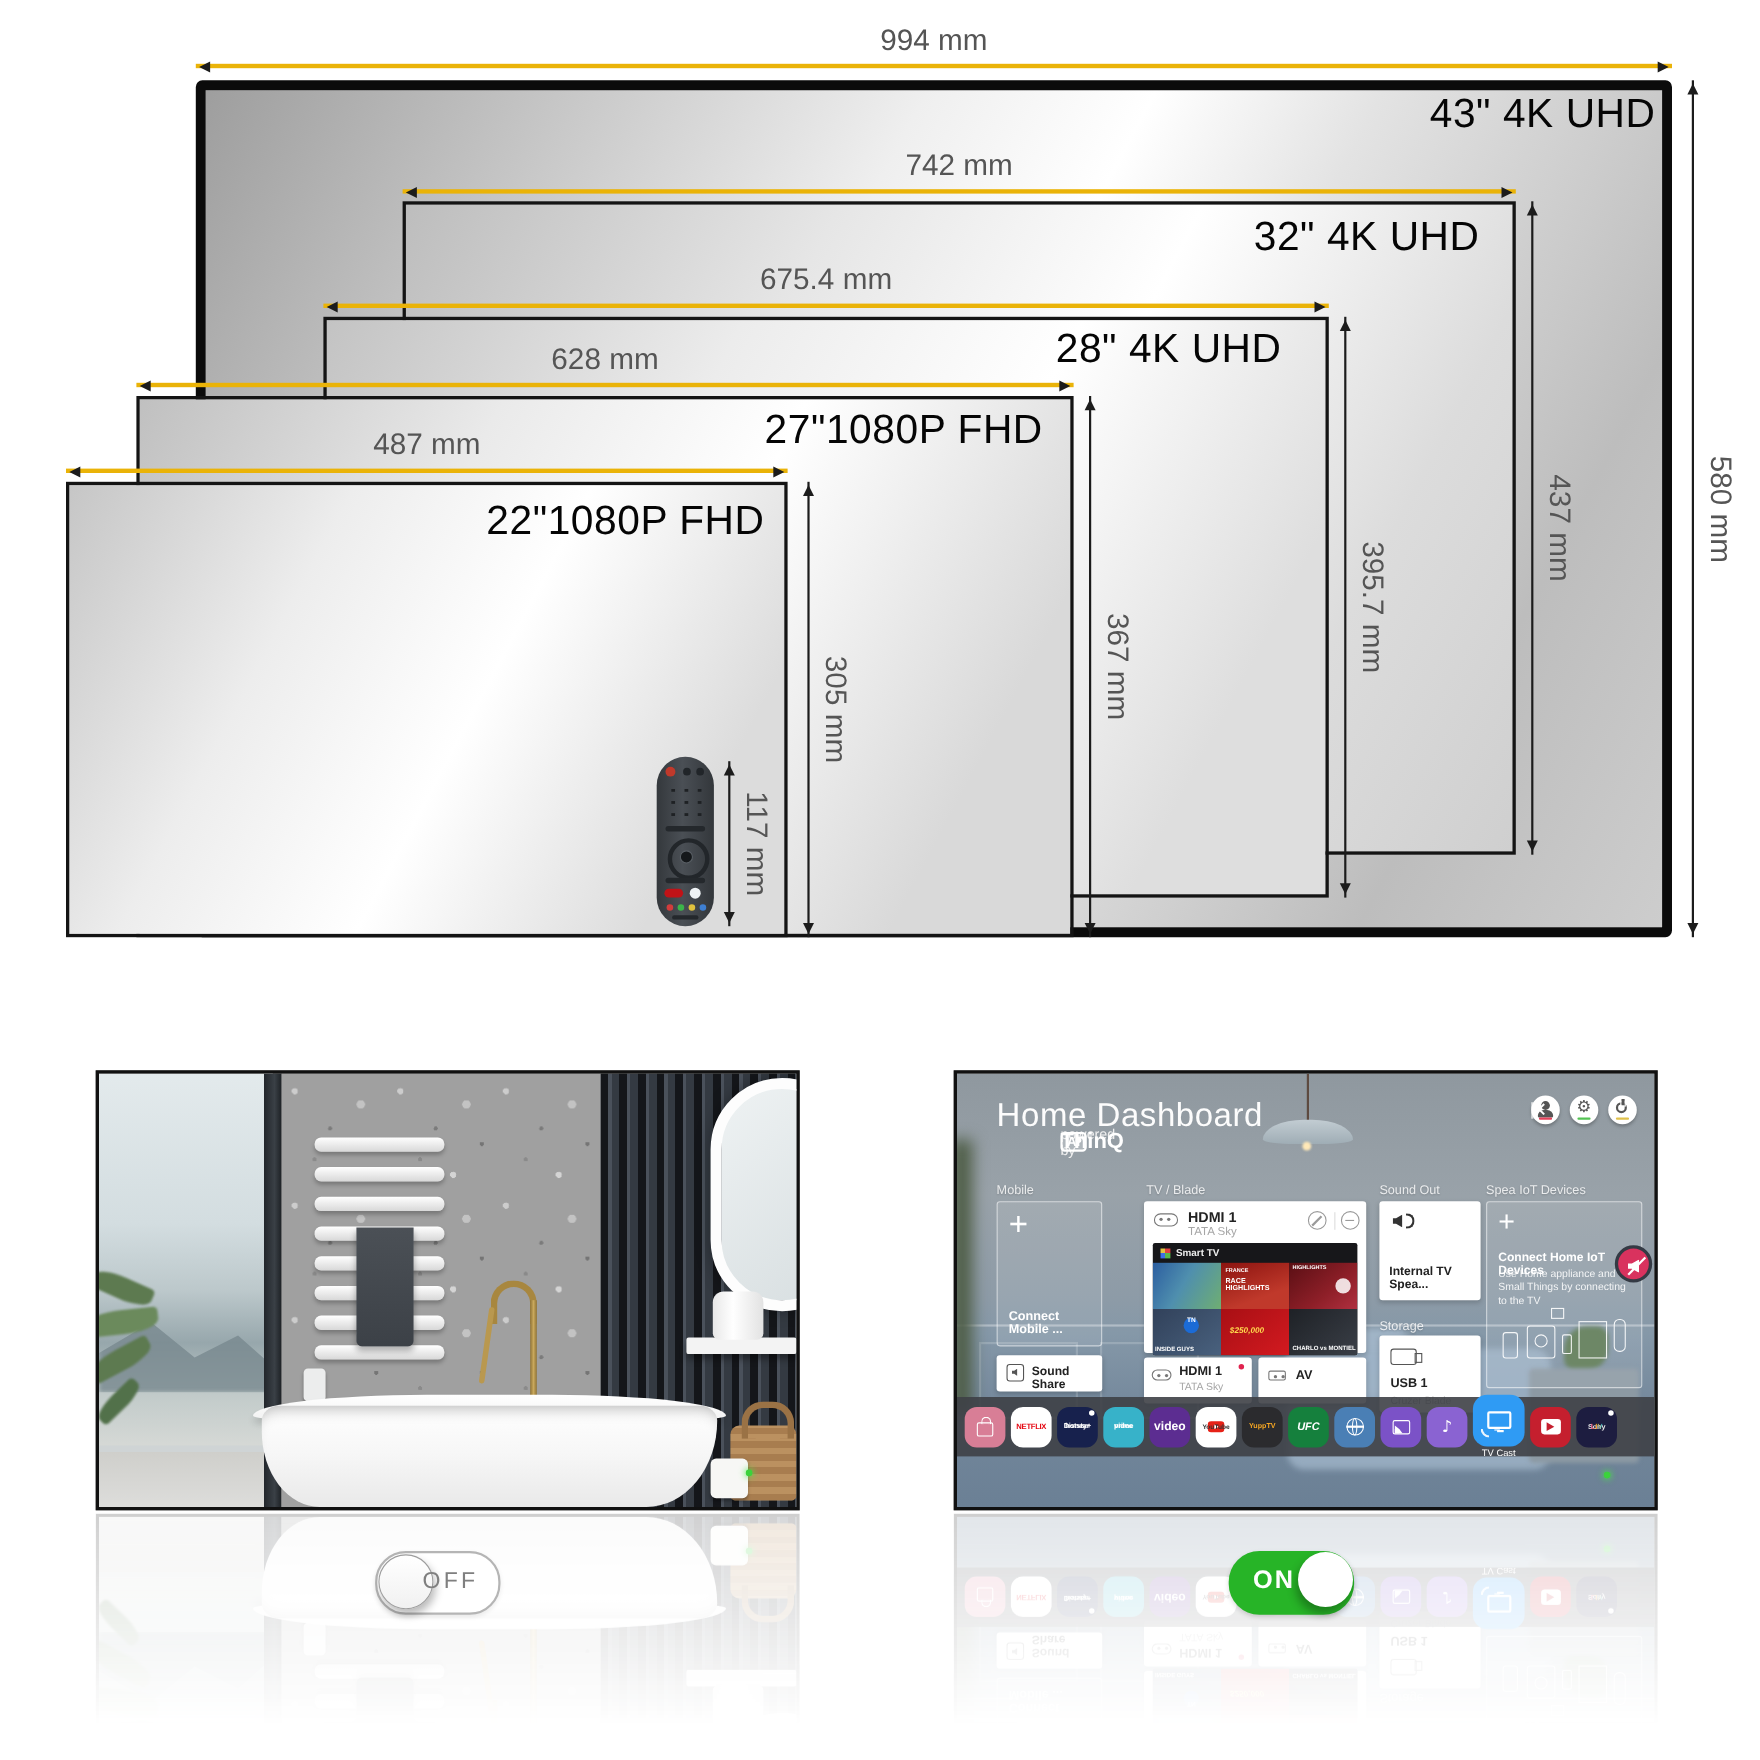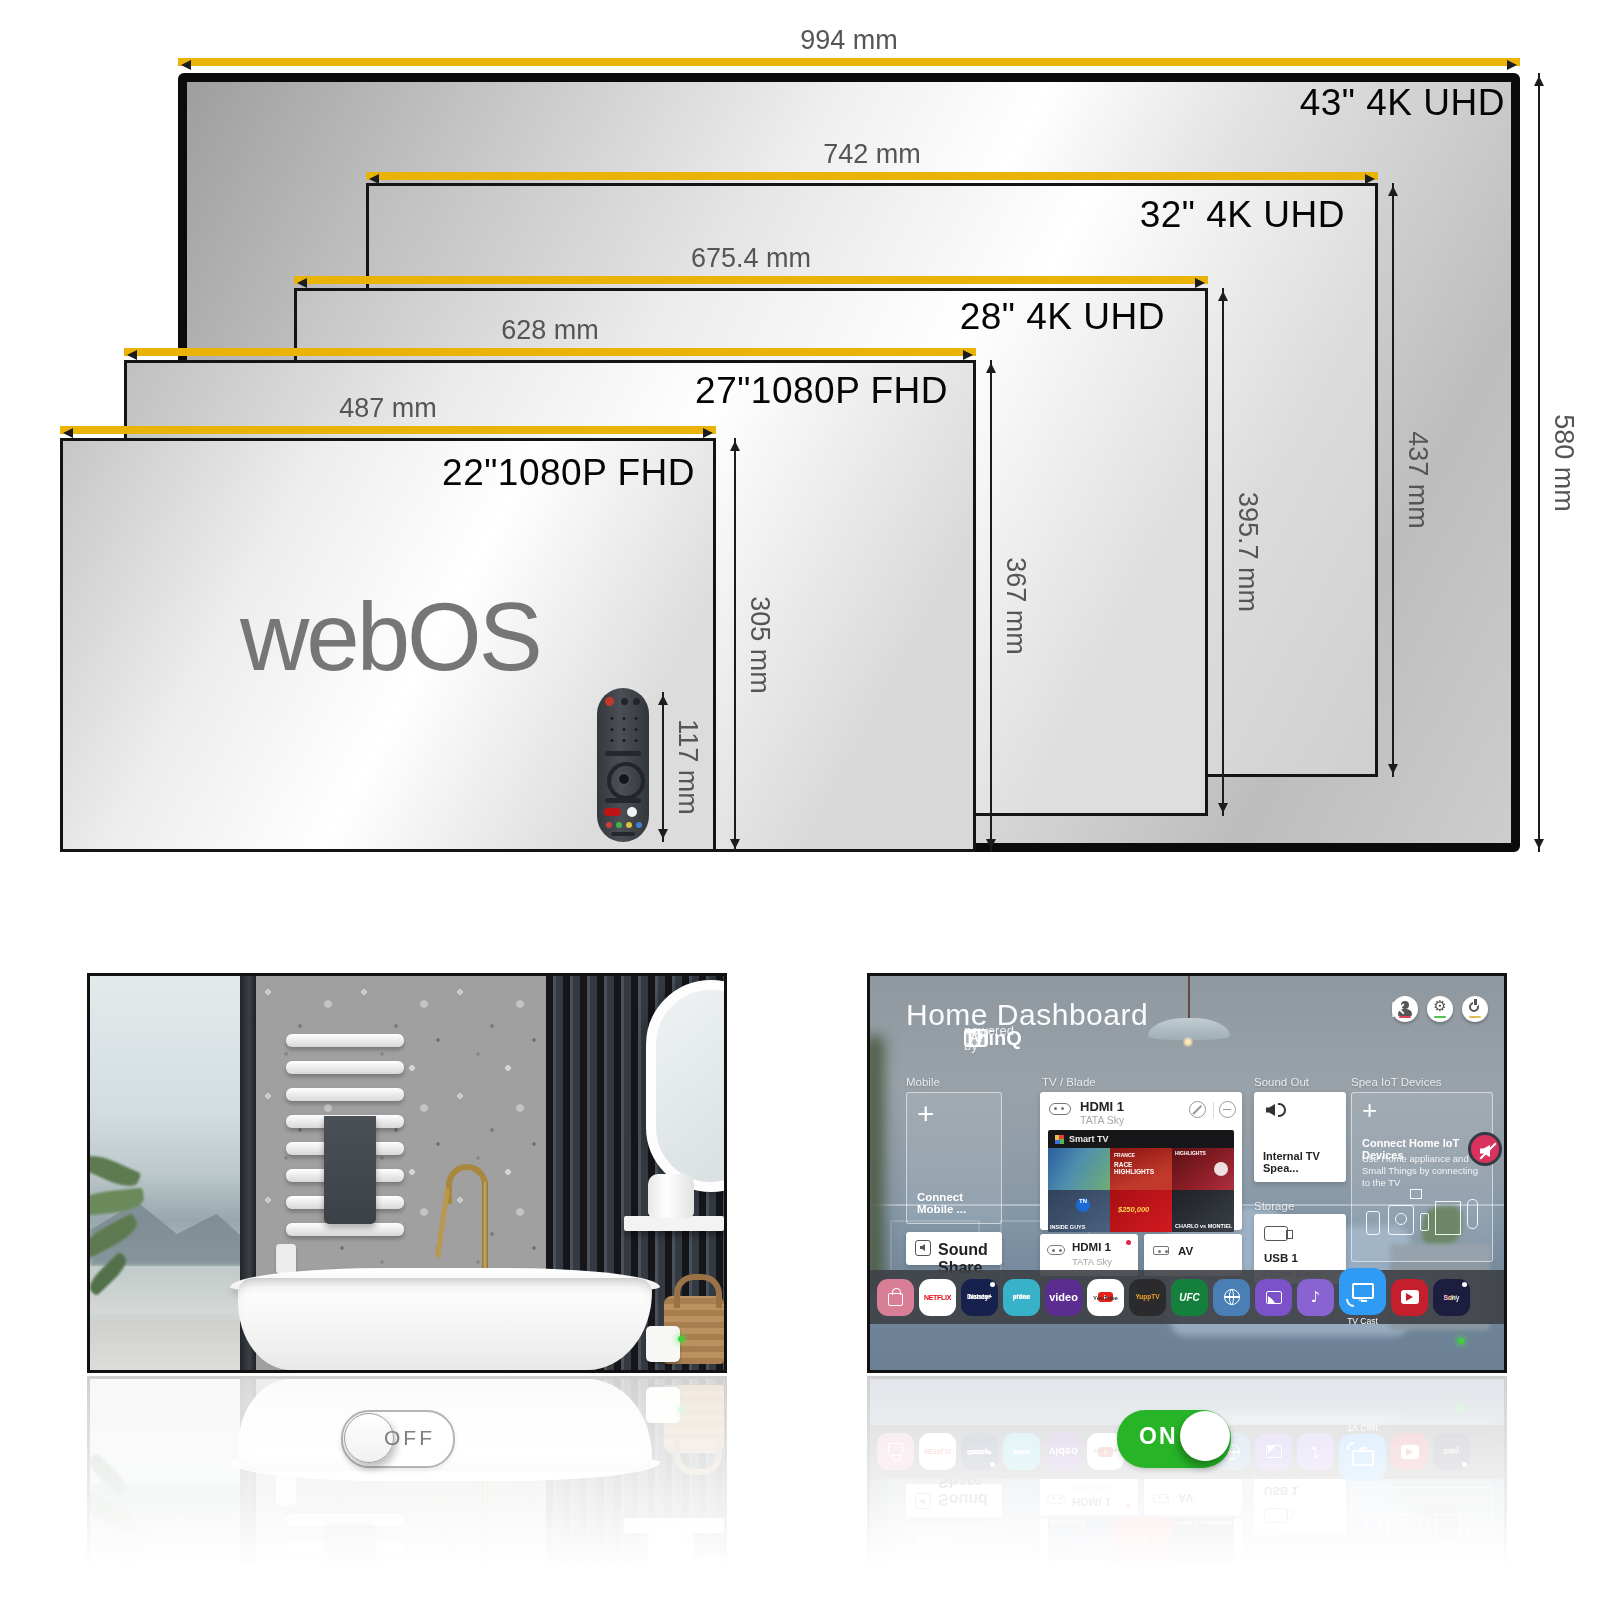--- a/index.html
+++ b/index.html
@@ -14,21 +14,21 @@
        background:linear-gradient(118deg,#bdbdbd 0%,#e6e6e6 30%,#ffffff 55%,#dcdcdc 80%,#cfcfcf 100%);}
   .s28{left:294px;top:288px;width:914px;height:528px;border:3px solid #141414;
        background:linear-gradient(118deg,#c3c3c3 0%,#ececec 32%,#ffffff 58%,#dedede 85%);}
   .s27{left:124px;top:360px;width:852px;height:492px;border:3px solid #141414;
        background:linear-gradient(118deg,#c0c0c0 0%,#eaeaea 30%,#ffffff 55%,#d9d9d9 85%);}
   .s22{left:60px;top:438px;width:656px;height:414px;border:3px solid #141414;
        background:linear-gradient(118deg,#c6c6c6 0%,#ededed 30%,#ffffff 55%,#dcdcdc 85%);}
   .scr-label{position:absolute;font-size:37px;color:#050505;letter-spacing:0.5px;white-space:nowrap;}
   .webos-logo{position:absolute;left:240px;top:582px;font-size:96px;color:#767676;letter-spacing:-3px;}
   
-  .dimh{position:absolute;height:0;border-top:8px solid #eab308;}
+  .dimh{position:absolute;height:0;border-top:4px solid #eab308;}
   .dimh::before,.dimh::after{content:"";position:absolute;top:-6px;border:5px solid transparent;}
   .dimh::before{left:-2px;border-right:10px solid #1c1c1c;}
   .dimh::after{right:-2px;border-left:10px solid #1c1c1c;}
   .dimh .t{position:absolute;left:50%;top:-10px;transform:translate(-50%,-100%);
            font-size:27px;color:#555;white-space:nowrap;}
   .dimv{position:absolute;width:0;border-left:2px solid #1c1c1c;}
   .dimv::before,.dimv::after{content:"";position:absolute;left:-6px;border:5px solid transparent;}
   .dimv::before{top:-2px;border-bottom:10px solid #1c1c1c;}
   .dimv::after{bottom:-2px;border-top:10px solid #1c1c1c;}
   .dimv .t{position:absolute;top:50%;left:8px;transform:translateY(-50%);
@@ -128,21 +128,21 @@
   .sep{width:1.5px;height:15px;background:rgba(255,255,255,.7);}
   .xclose{font-size:24px;color:#fff;line-height:1;}
   .seclabel{position:absolute;top:100px;font-size:11.5px;color:rgba(255,255,255,.82);text-shadow:0 1px 2px rgba(0,0,0,.2);}
   .card{position:absolute;border-radius:3px;}
   .ghost{background:rgba(255,255,255,.10);border:1px solid rgba(255,255,255,.55);}
   .white{background:#fff;box-shadow:0 2px 5px rgba(0,0,0,.18);}
   .plus{font-size:30px;font-weight:300;color:#fff;line-height:1;}
   .mob-label{left:10px;bottom:8px;font-size:11.5px;font-weight:bold;color:#fff;position:absolute;}
   .ss-icon{left:9px;top:8px;width:16px;height:16px;border:1.5px solid #555;border-radius:3px;position:absolute;}
   .ss-icon::after{content:"";position:absolute;left:4px;top:3px;width:5px;height:7px;background:#555;clip-path:polygon(0 30%,40% 30%,100% 0,100% 100%,40% 70%,0 70%);}
-  .ss-text{left:32px;top:9px;font-size:16px;font-weight:bold;color:#222;position:absolute;}
+  .ss-text{left:32px;top:9px;font-size:11px;font-weight:bold;color:#222;position:absolute;}
   .plug-ic{width:22px;height:12px;border:1.6px solid #777;border-radius:6px;position:absolute;}
   .plug-ic::after{content:"";position:absolute;left:4px;top:3px;width:3px;height:3px;border-radius:50%;background:#777;box-shadow:7px 0 0 #777;}
   .hdmi-t{font-size:13px;font-weight:bold;color:#222;position:absolute;}
   .hdmi-s{font-size:10.5px;color:#a6a6a6;position:absolute;}
   .oicon{width:17px;height:17px;border:1.6px solid #9a9a9a;border-radius:50%;position:absolute;}
   .oicon.slash::after{content:"";position:absolute;left:1px;top:6.5px;width:12px;height:1.6px;background:#9a9a9a;transform:rotate(-45deg);}
   .oicon.minus::after{content:"";position:absolute;left:3px;top:6.5px;width:8px;height:1.6px;background:#9a9a9a;}
   .vdiv{width:1px;height:16px;background:#ddd;position:absolute;}
   .thumb{left:8px;top:38px;width:186px;height:102px;background:#17171a;border-radius:2px;overflow:hidden;position:absolute;}
   .thumb *{position:absolute;}
@@ -217,21 +217,20 @@
 
 <div class="page">
 
   <div class="stage">
     <div class="scr s43"></div>
     <div class="scr s32"></div>
     <div class="scr s28"></div>
     <div class="scr s27"></div>
     <div class="scr s22"></div>
 
-    <div class="webos-logo">webOS</div>
 
     <div class="remote">
       <i class="r-pwr"></i>
       <i class="r-d1"></i>
       <i class="r-d2"></i>
       <i class="r-keys"></i>
       <i class="r-bar1"></i>
       <i class="r-ring"></i>
       <i class="r-wheel"></i>
       <i class="r-bar2"></i>

